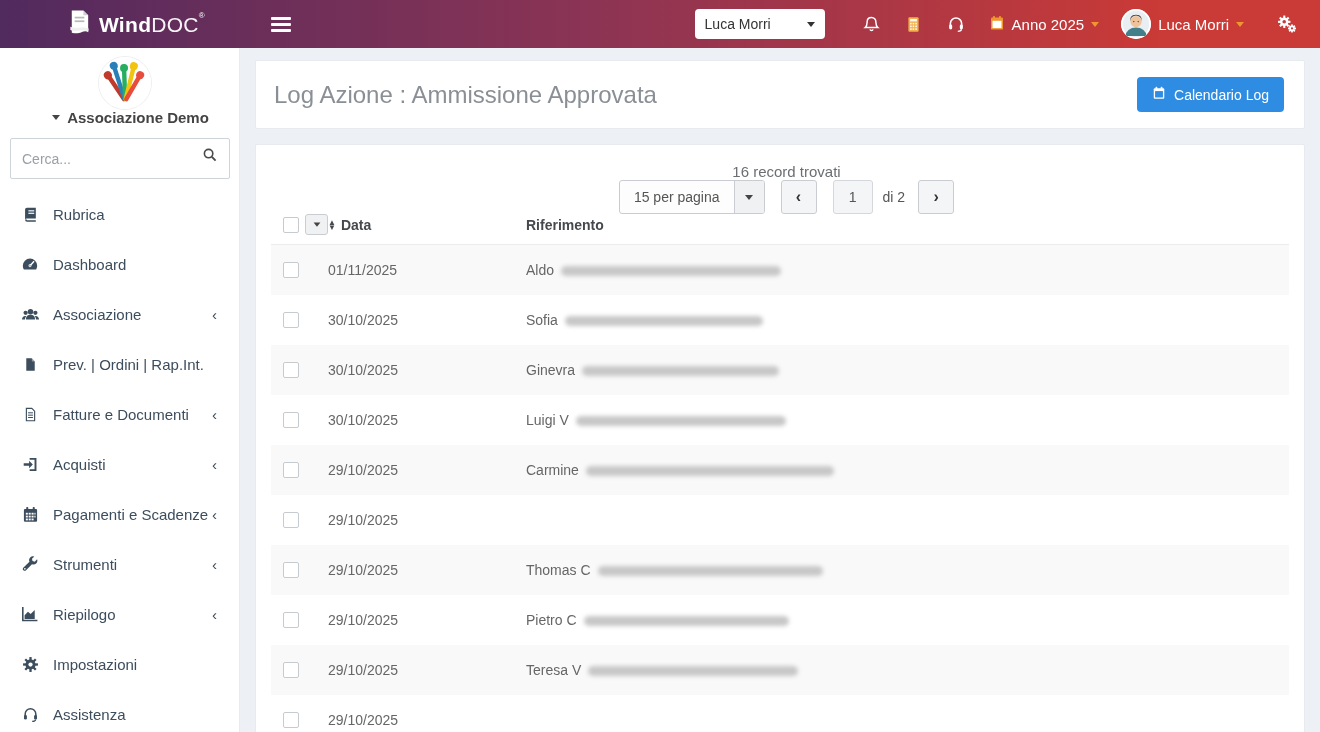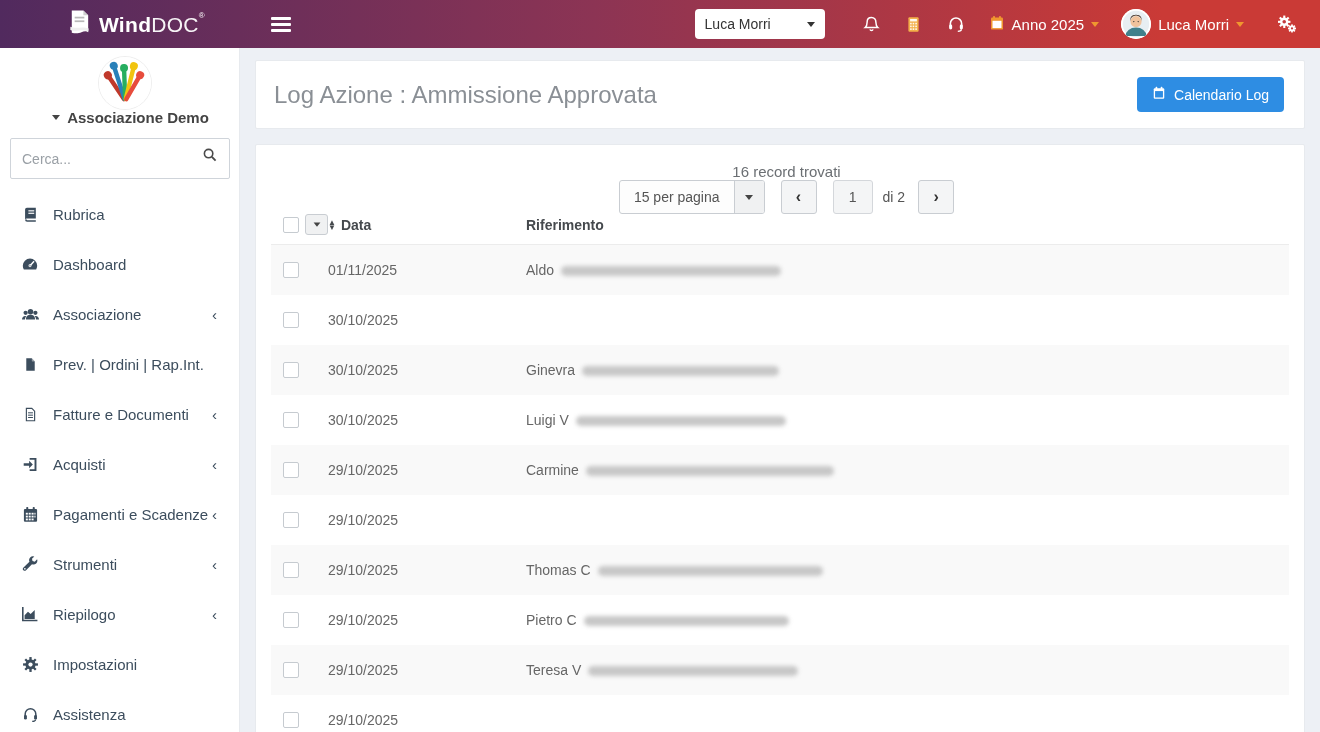--- a/index.html
+++ b/index.html
@@ -477,20 +477,23 @@
           </div>
         </div>
 
         <div class="trow">
           <div class="col-check">
               <span class="cb"></span>
             </div>
           <div class="col-date">
               <span class="row-date">30/10/2025</span>
             </div>
+          <div class="col-ref">
+            <span class="ref-name">Sofia</span><span class="redacted" style="width: 198px;"></span>
+          </div>
         </div>
 
         <div class="trow">
           <div class="col-check">
               <span class="cb"></span>
             </div>
           <div class="col-date">
               <span class="row-date">30/10/2025</span>
             </div>
           <div class="col-ref">

